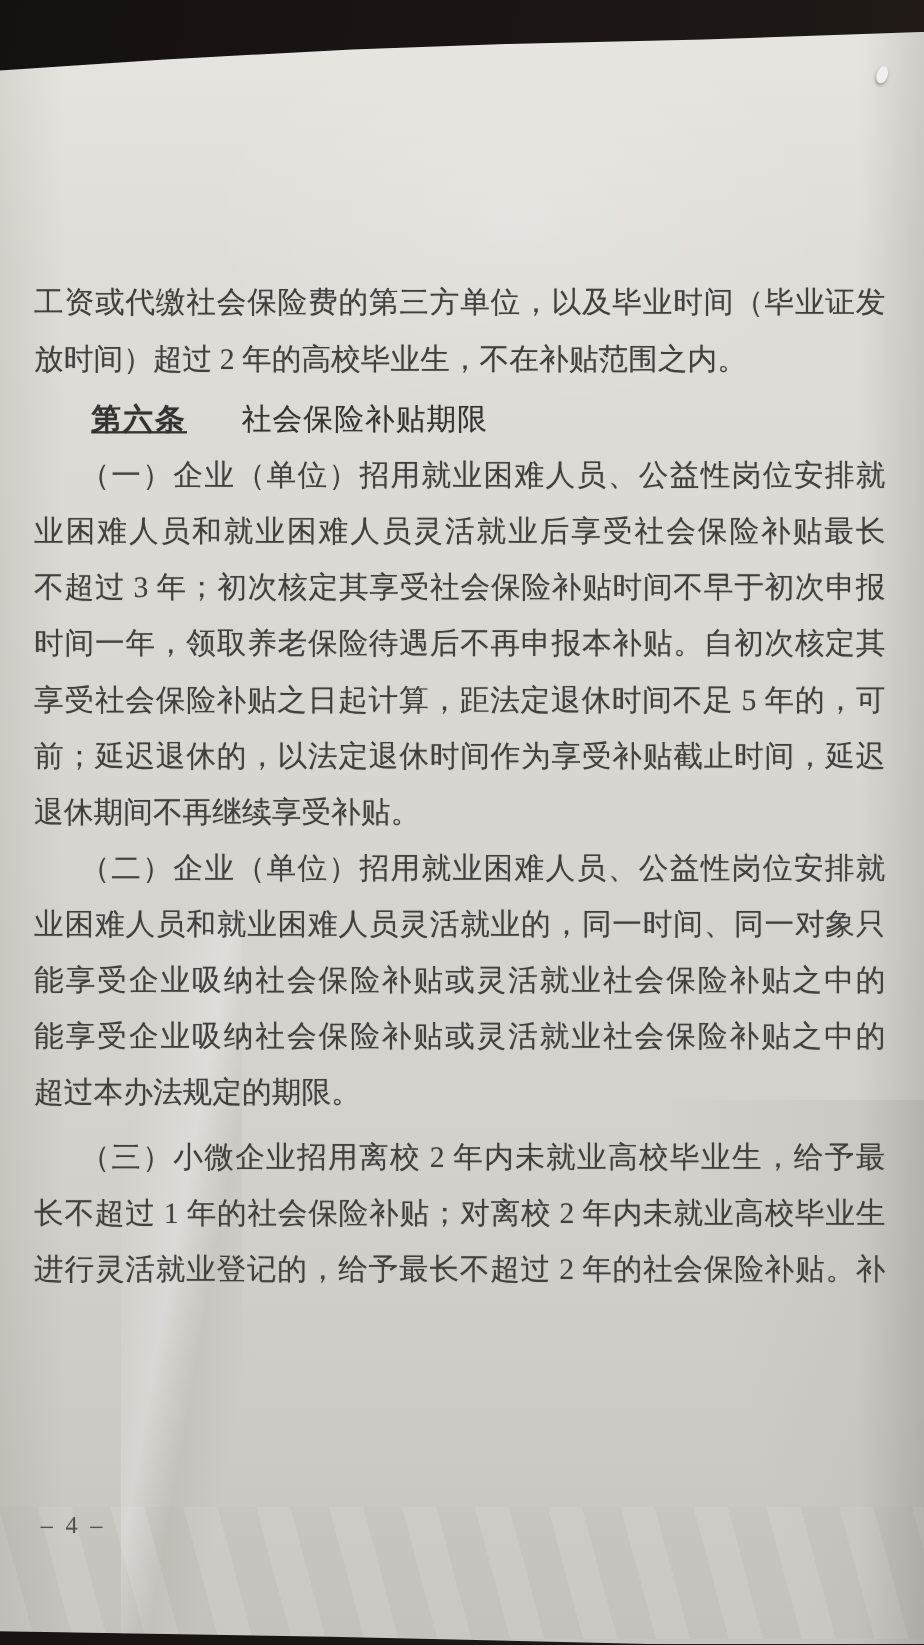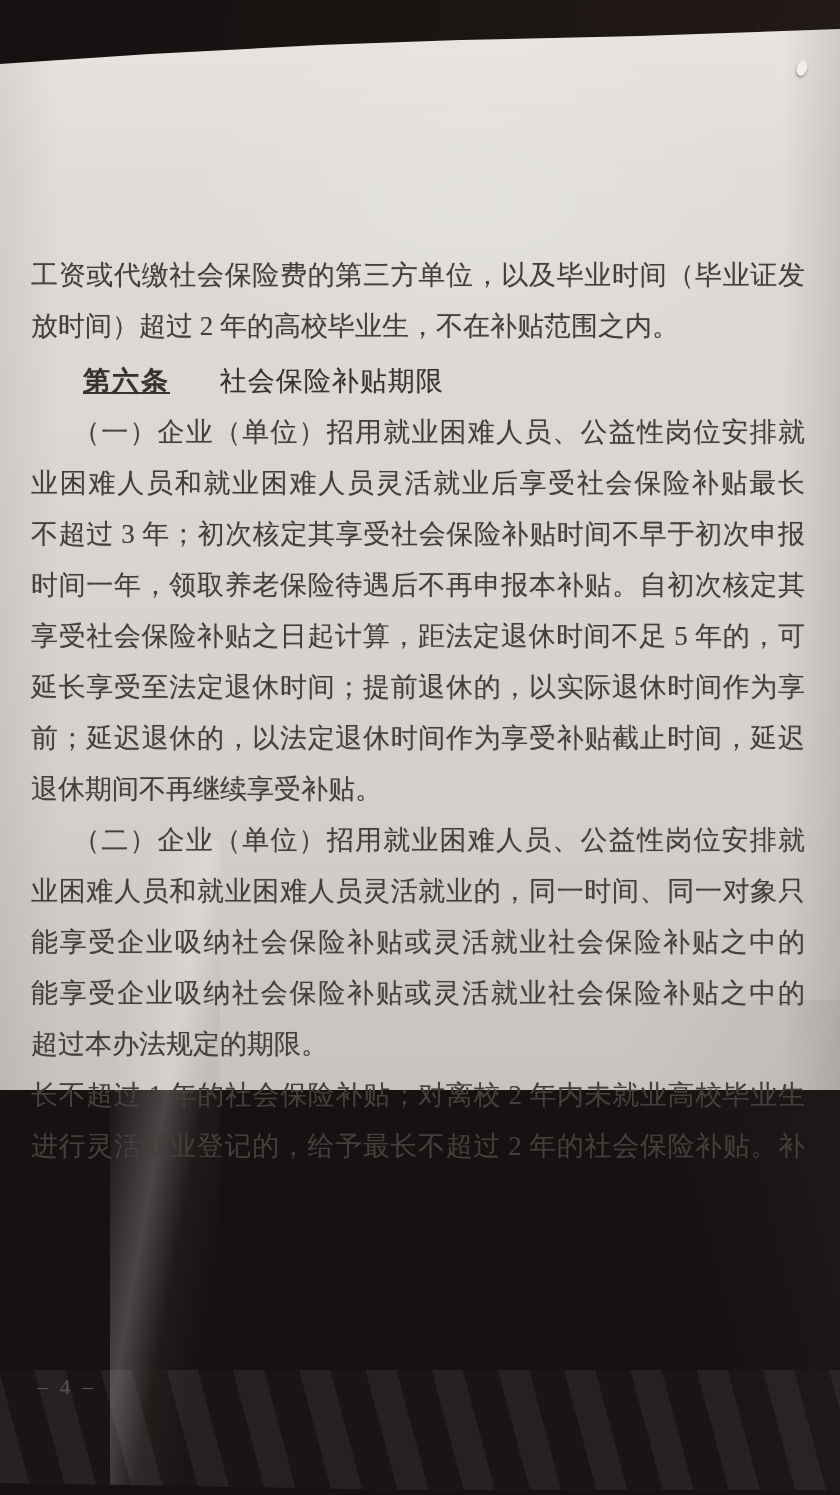--- a/index.html
+++ b/index.html
@@ -2,21 +2,21 @@
 <html><head>
 <meta charset="utf-8">
 <style>
   html,body{margin:0;padding:0;}
   body{
     width:840px;height:1495px;overflow:hidden;
     background:#171212;
     font-family:"Liberation Serif", serif;
   }
   .scene{
-    position:relative;width:840px;height:1090px;
+    position:relative;width:840px;height:1495px;
     background:linear-gradient(100deg,#161111 0%,#1c1614 55%,#251e1a 100%);
   }
   
   .paper{
     position:absolute;inset:0;
     clip-path:polygon(0 64px,150px 54px,320px 45px,460px 40px,640px 36px,840px 29px,
                       840px 1495px,610px 1495px,300px 1488px,0 1483px);
     background:
       linear-gradient(90deg, rgba(90,80,70,0.10) 0%, rgba(0,0,0,0) 7%, rgba(0,0,0,0) 93%, rgba(60,50,45,0.14) 100%),
       linear-gradient(180deg,#e9e6e1 0%,#e0ddd8 16%,#dad7d2 45%,#d3d0cb 74%,#c7c4bf 100%);
@@ -73,29 +73,29 @@
       <div class="line heading mt-heading">
         <span class="hl">第六条</span>
         <span class="ht">社会保险补贴期限</span>
       </div>
 
       <div class="line indent">（一）企业（单位）招用就业困难人员、公益性岗位安排就</div>
       <div class="line">业困难人员和就业困难人员灵活就业后享受社会保险补贴最长</div>
       <div class="line">不超过 3 年；初次核定其享受社会保险补贴时间不早于初次申报</div>
       <div class="line">时间一年，领取养老保险待遇后不再申报本补贴。自初次核定其</div>
       <div class="line">享受社会保险补贴之日起计算，距法定退休时间不足 5 年的，可</div>
-      <div class="line">延长享受至法定退休时间；提前退休的，以实际退休时间作为享</div>
       <div class="line">前；延迟退休的，以法定退休时间作为享受补贴截止时间，延迟</div>
       <div class="line endl">退休期间不再继续享受补贴。</div>
 
       <div class="line indent">（二）企业（单位）招用就业困难人员、公益性岗位安排就</div>
       <div class="line">业困难人员和就业困难人员灵活就业的，同一时间、同一对象只</div>
       <div class="line">能享受企业吸纳社会保险补贴或灵活就业社会保险补贴之中的</div>
       <div class="line">能享受企业吸纳社会保险补贴或灵活就业社会保险补贴之中的</div>
       <div class="line endl">超过本办法规定的期限。</div>
 
+      <div class="line indent mt-item3">（三）小微企业招用离校 2 年内未就业高校毕业生，给予最</div>
       <div class="line">长不超过 1 年的社会保险补贴；对离校 2 年内未就业高校毕业生</div>
       <div class="line">进行灵活就业登记的，给予最长不超过 2 年的社会保险补贴。补</div>
     </div>
 
     <div class="footer">– 4 –</div>
   </div>
 </div>
 
 </body></html>

